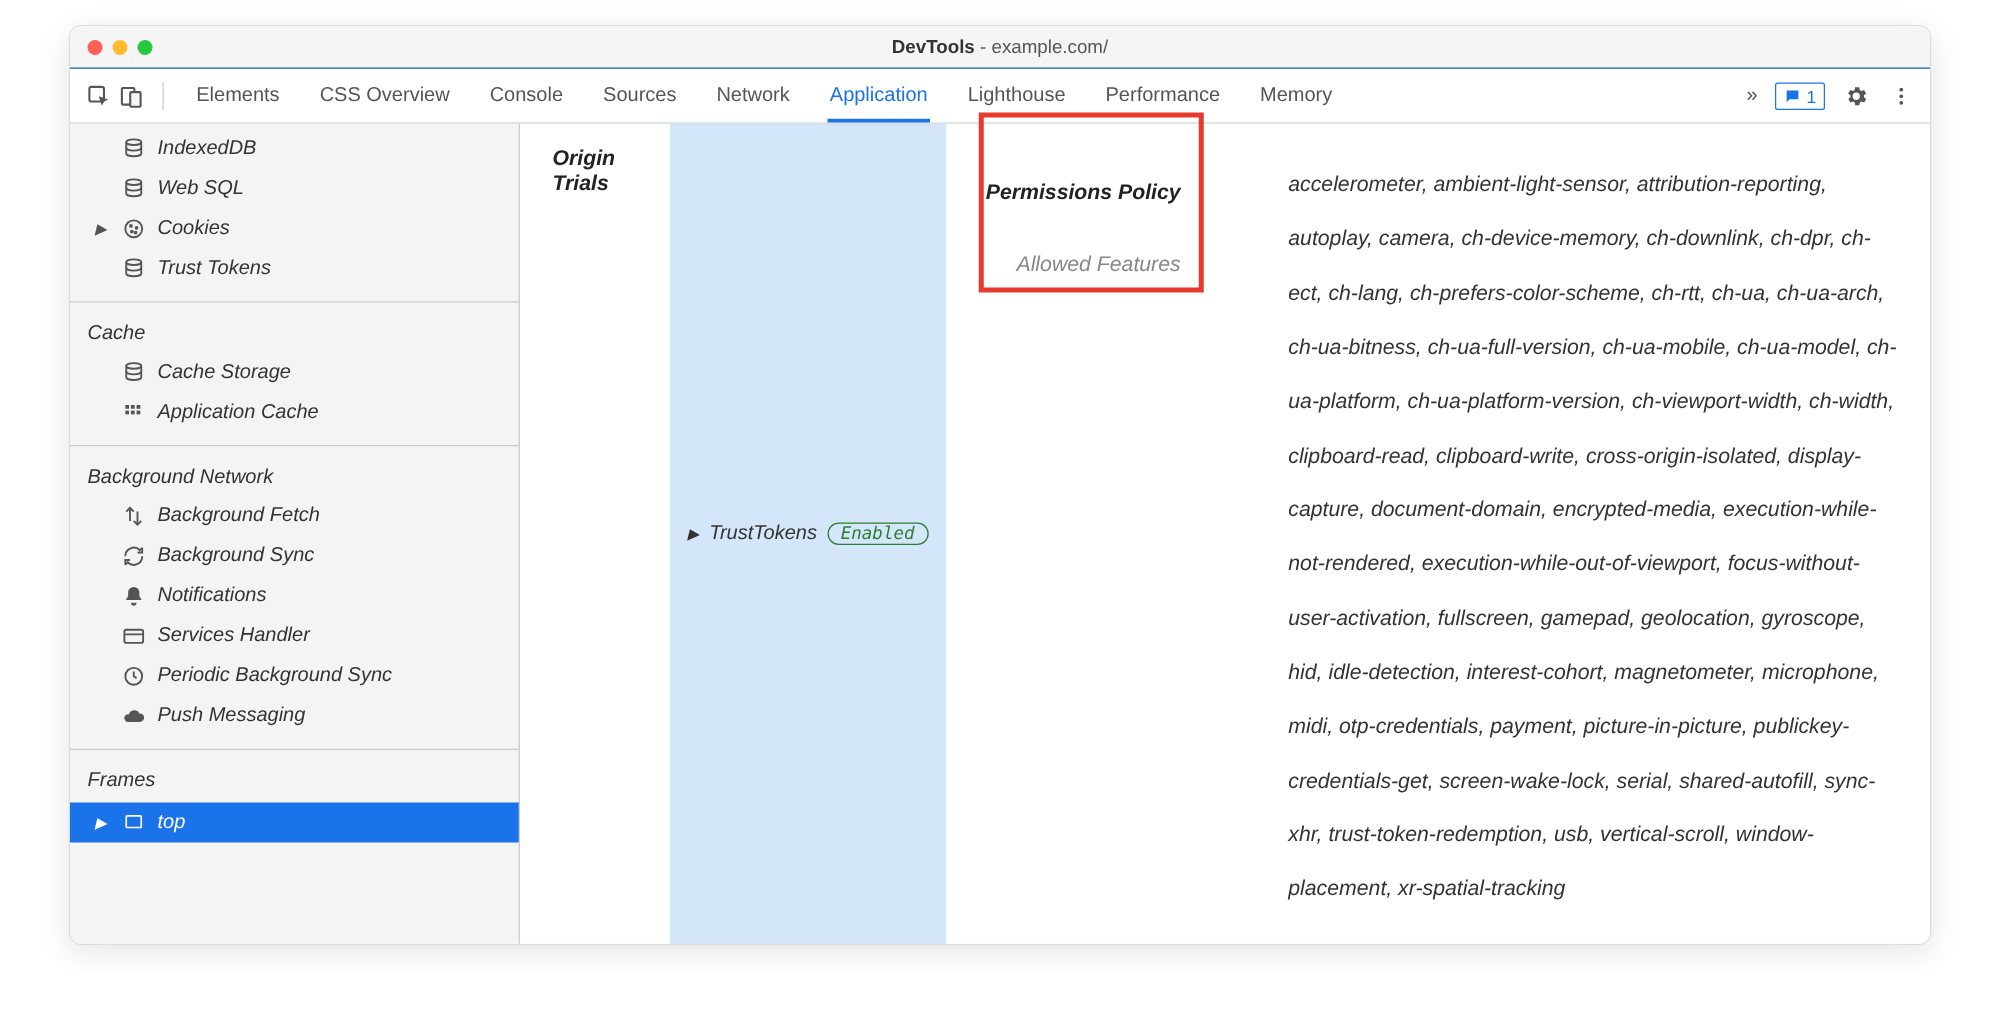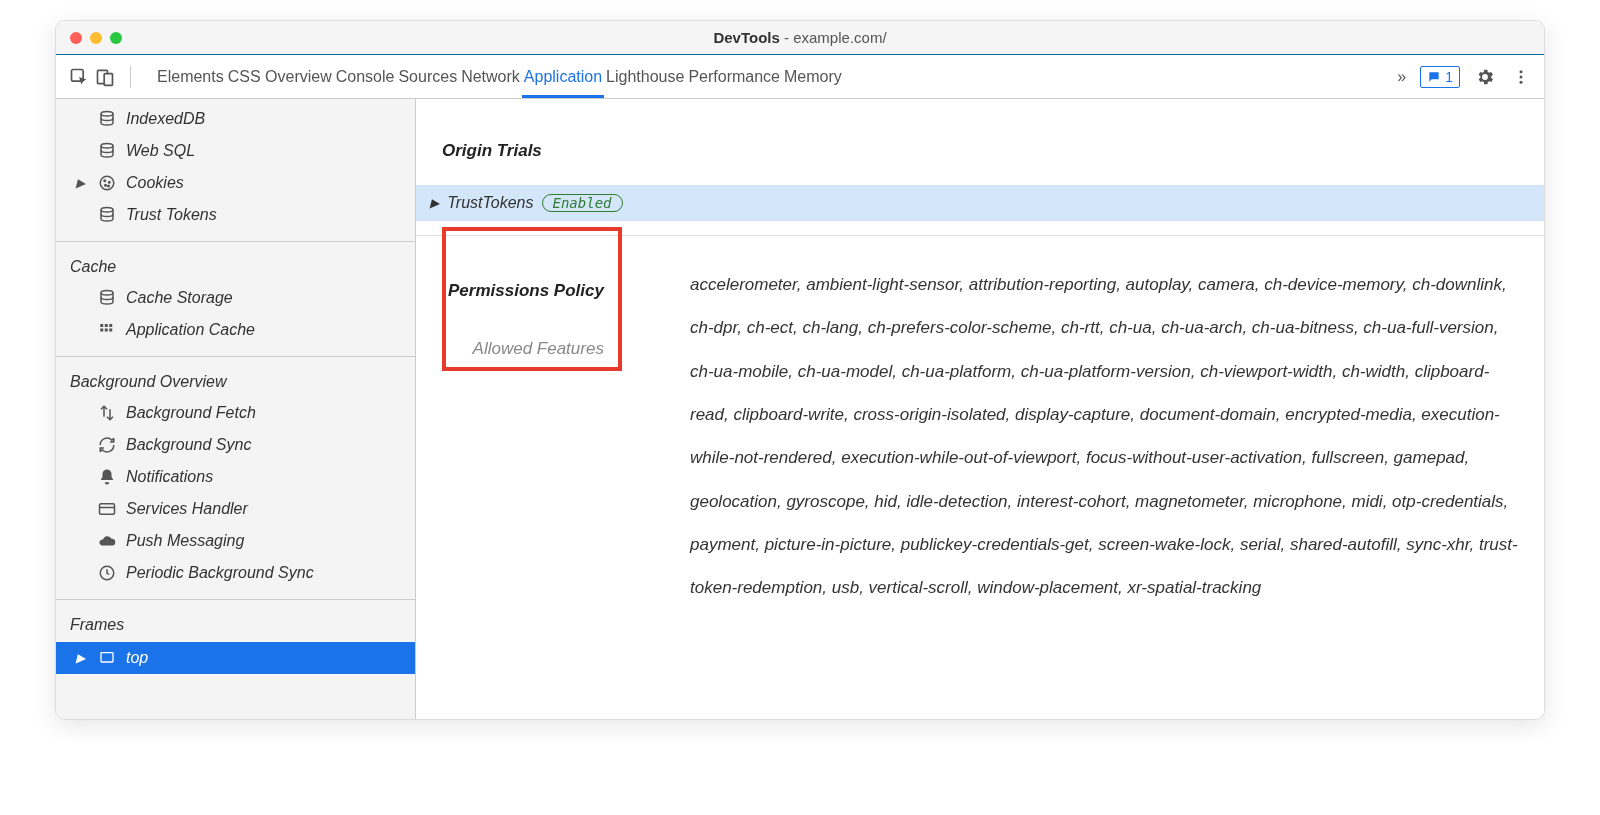--- a/index.html
+++ b/index.html
@@ -56,21 +56,21 @@
     gap: 4px;
     font-size: 16px;
     color: #555;
   }
   .tb-icon {
     width: 22px; height: 22px;
     display:flex; align-items:center; justify-content:center;
     color:#555;
   }
   .tb-sep { width:1px; height:22px; background:#ccc; margin:0 10px; }
-  .tabs { display:flex; margin-left:10px; flex:1; }
+  .tabs { display:flex; gap:28px; margin-left:10px; flex:1; }
   .tab { color:#555; cursor:pointer; padding:10px 2px; line-height:22px; }
   .tab.active { color:#1a73e8; border-bottom:3px solid #1a73e8; font-weight:500; padding-bottom:7px;}
   .tb-right { display:flex; align-items:center; gap:14px; }
   .chevron2 { font-size:16px; color:#555;}
   .errbadge {
     display:flex; align-items:center; gap:4px;
     border:1px solid #1a73e8; color:#1a73e8;
     padding:0 6px; height:22px; border-radius:2px;
     font-size:14px;
   }
@@ -90,21 +90,21 @@
     padding:4px 12px 4px 42px; line-height:24px;
     cursor:pointer;
   }
   .sb-item .caret { width:12px; margin-left:-22px; color:#555; font-size:12px;}
   .sb-item.with-caret { padding-left:42px; }
   .sb-item.selected { background:#1a73e8; color:#fff; }
   .sb-item.selected svg { color:#fff !important; }
   .sb-icon { width:18px; height:18px; display:flex; align-items:center; justify-content:center; color:#555; flex-shrink:0;}
   .sb-frames-header { padding:10px 14px 8px; }
   
-  .main { flex:1; background:#fff; display:flex; flex-direction:column; }
+  .main { flex:1; background:#fff; display:flex; flex-direction:row; }
   .main-top-space { height:24px; border-bottom:0; }
   .section { padding:18px 26px 14px; }
   .sec-title { font-weight:700; font-size:17px; color:#222; margin-bottom:14px;}
   .origin-trial-row {
     background:#d4e6f9;
     padding:8px 14px; display:flex; align-items:center; gap:8px;
     font-size:16px; color:#333;
     border-top:1px solid #cfe1f3;
     border-bottom:1px solid #cfe1f3;
   }
@@ -269,21 +269,21 @@
                 <rect x="3" y="10" width="4" height="4"></rect>
                 <rect x="9" y="10" width="4" height="4"></rect>
                 <rect x="15" y="10" width="4" height="4"></rect>
               </svg>
             </span>
           <span>Application Cache</span>
         </div>
       </div>
 
       <div class="sb-group">
-        <div class="sb-header">Background Overview</div>
+        <div class="sb-header">Background Network</div>
         <div class="sb-item">
           <span class="sb-icon">
               <svg width="18" height="18" viewBox="0 0 24 24" fill="none" stroke="currentColor" stroke-width="2">
                 <path d="M8 3v14"></path>
                 <path d="M4 7l4-4 4 4"></path>
                 <path d="M16 21V7"></path>
                 <path d="M12 17l4 4 4-4"></path>
               </svg>
             </span>
           <span>Background Fetch</span>
@@ -311,34 +311,34 @@
           <span class="sb-icon">
               <svg width="18" height="18" viewBox="0 0 24 24" fill="none" stroke="currentColor" stroke-width="2">
                 <rect x="2" y="5" width="20" height="14" rx="2"></rect>
                 <path d="M2 10h20"></path>
               </svg>
             </span>
           <span>Services Handler</span>
         </div>
         <div class="sb-item">
           <span class="sb-icon">
+              <svg width="18" height="18" viewBox="0 0 24 24" fill="none" stroke="currentColor" stroke-width="2">
+                <circle cx="12" cy="12" r="9"></circle>
+                <path d="M12 7v5l3 2"></path>
+              </svg>
+            </span>
+          <span>Periodic Background Sync</span>
+        </div>
+        <div class="sb-item">
+          <span class="sb-icon">
               <svg width="18" height="18" viewBox="0 0 24 24" fill="currentColor">
                 <path d="M19 18H6a4 4 0 1 1 .8-7.9A6 6 0 0 1 18 9a4.5 4.5 0 0 1 1 9Z"></path>
               </svg>
             </span>
           <span>Push Messaging</span>
-        </div>
-        <div class="sb-item">
-          <span class="sb-icon">
-              <svg width="18" height="18" viewBox="0 0 24 24" fill="none" stroke="currentColor" stroke-width="2">
-                <circle cx="12" cy="12" r="9"></circle>
-                <path d="M12 7v5l3 2"></path>
-              </svg>
-            </span>
-          <span>Periodic Background Sync</span>
         </div>
       </div>
 
       <div class="sb-group" style="border-bottom:none;">
         <div class="sb-frames-header">Frames</div>
         <div class="sb-item with-caret selected" style="padding-left:42px;">
           <span class="caret" style="color:#fff;">▶</span>
           <span class="sb-icon" style="color:#fff;">
               <svg width="16" height="16" viewBox="0 0 24 24" fill="none" stroke="currentColor" stroke-width="2">
                 <rect x="3" y="4" width="18" height="14" rx="1"></rect>

